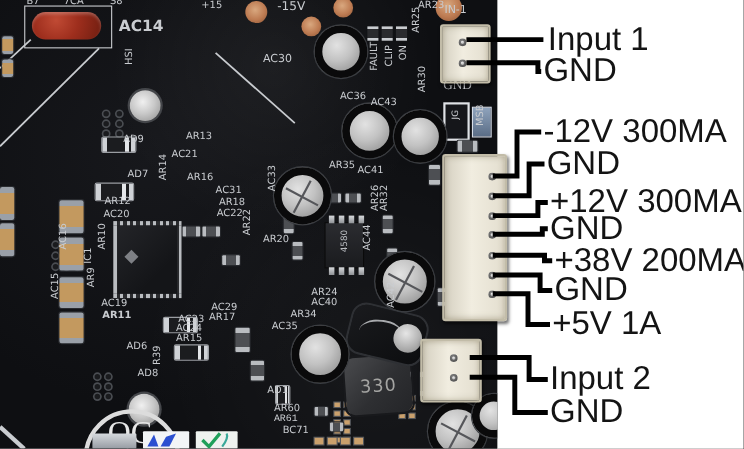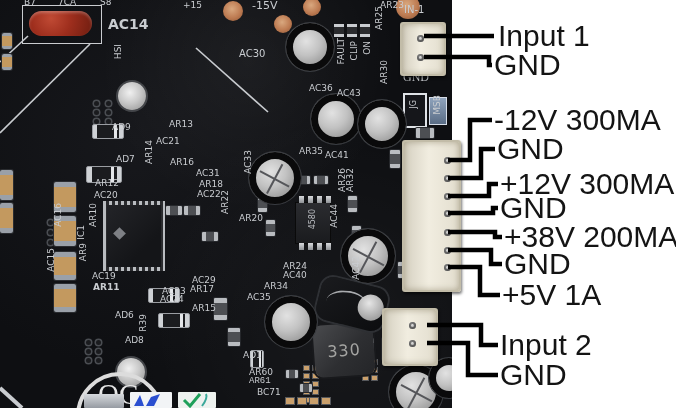--- a/index.html
+++ b/index.html
@@ -166,21 +166,21 @@
         <div class="silk" style="left: 325px; top: 150px;">AC41</div>
         <div class="silk" style="left: 239px; top: 213px;">AR20</div>
         <div class="silk" style="left: 283px; top: 261px;">AR24</div>
         <div class="silk" style="left: 283px; top: 270px;">AC40</div>
         <div class="silk" style="left: 264px; top: 281px;">AR34</div>
         <div class="silk" style="left: 247px; top: 292px;">AC35</div>
         <div class="silk" style="left: 92px; top: 271px;">AC19</div>
         <div class="silk" style="left: 93px; top: 282px; font-weight: bold;">AR11</div>
         <div class="silk" style="left: 162px; top: 286px;">AC23</div>
         <div class="silk" style="left: 160px; top: 294px;">AC24</div>
-        <div class="silk" style="left: 160px; top: 303px; margin-left: 32px;">AR15</div>
+        <div class="silk" style="left: 160px; top: 303px;">AR15</div>
         <div class="silk" style="left: 192px; top: 275px;">AC29</div>
         <div class="silk" style="left: 190px; top: 284px;">AR17</div>
         <div class="silk" style="left: 115px; top: 310px;">AD6</div>
         <div class="silk" style="left: 125px; top: 335px;">AD8</div>
         <div class="silk" style="left: 243px; top: 350px;">AD1</div>
         <div class="silk" style="left: 249px; top: 367px;">AR60</div>
         <div class="silk" style="left: 249px; top: 376px; font-family: Liberation Mono, monospace;">AR61</div>
         <div class="silk" style="left: 257px; top: 387px;">BC71</div>
         <div class="silk" style="left: 249px; top: 398px; margin-top: 44px;">AR52</div>
         <div class="silk" style="left: 24px; top: -3px;">B7</div>

